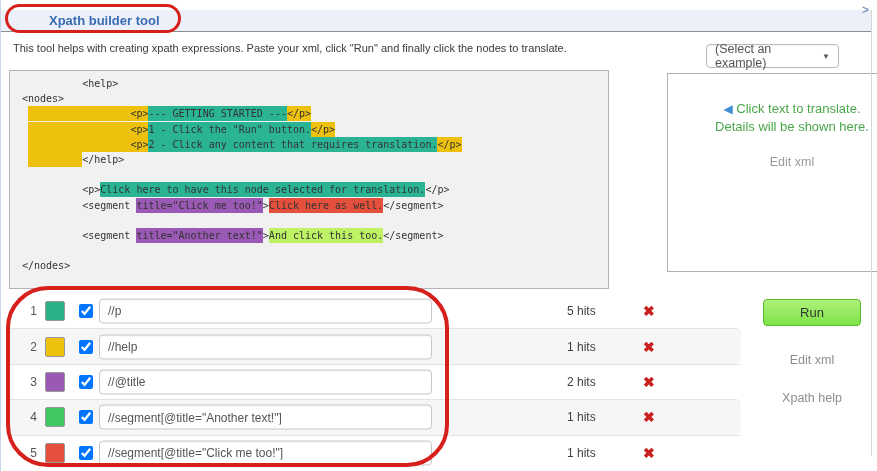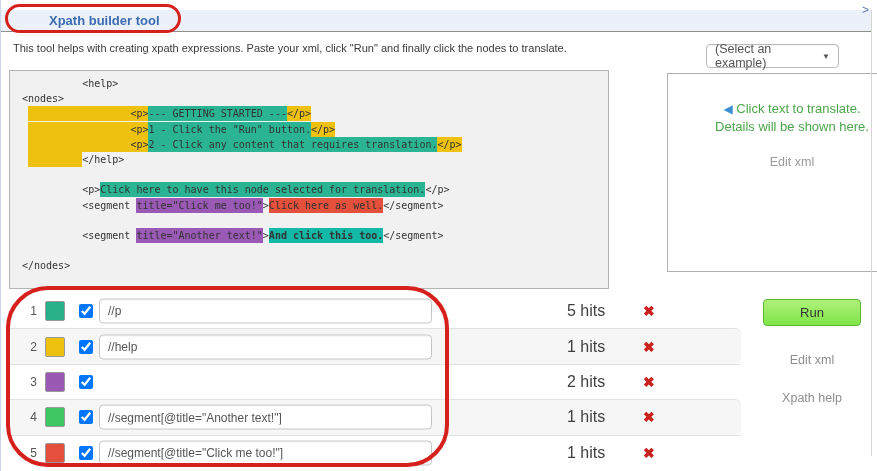--- a/index.html
+++ b/index.html
@@ -37,21 +37,21 @@
   .xml-panel { position: absolute; left: 8px; top: 70px; width: 600px; height: 219px;
                background: #f1f1f1; border: 1px solid #b3b3b3; overflow: hidden;
                padding: 5px 0 0 12px; }
   .code-line { font-family: "DejaVu Sans Mono", monospace; font-size: 10px;
                line-height: 15.2px; color: #333; white-space: pre; }
   .code-line .hl { padding: 2px 0; }
   .hl-yellow { background: #edc10e; }
   .hl-teal   { background: #2bb494; }
   .hl-purple { background: #9b59b6; }
   .hl-red    { background: #e5503c; }
-  .hl-green  { background: #14b8a6; font-weight: bold; }
+  .hl-green  { background: #bef264; }
 
   
   .side-panel { position: absolute; left: 618px; top: 73px; width: 250px; height: 199px;
                 background: #fff; border: 1px solid #b0b0b0; text-align: center;
                 padding-top: 26px; margin-left: 48px; }
   .side-msg { font-size: 13px; color: #4ba64b; line-height: 17px; }
   .translate-arrow { color: #3f8fd2; font-size: 12px; }
   .side-edit-link { margin-top: 20px; font-size: 12.5px; color: #9a9a9a; cursor: pointer;
                     display: inline-block; }
 
@@ -65,21 +65,21 @@
   .color-swatch { position: absolute; left: 36px; top: 50%; transform: translateY(-50%);
                   width: 20px; height: 20px; border: 1px solid #999; border-radius: 2px; }
   .row-checkbox { position: absolute; left: 70px; top: 50%; transform: translateY(-50%);
                   width: 14px; height: 14px; cursor: pointer; }
   .xpath-input { position: absolute; left: 90px; top: 50%; transform: translateY(-50%);
                  width: 333px; height: 25px; border: 1px solid #c6c6c6; border-radius: 4px;
                  background: #fff; font-size: 12px; color: #555; padding: 0 8px;
                  font-family: "Liberation Sans", sans-serif;
                  box-shadow: inset 0 1px 1px rgba(0,0,0,.05); }
   .hits-label { position: absolute; left: 558px; top: 50%; transform: translateY(-50%);
-                font-size: 16px; color: #3f3f3f; }
+                font-size: 12px; color: #3f3f3f; }
   .delete-button { position: absolute; left: 634px; top: 50%; transform: translateY(-50%);
                    color: #c9211e; font-size: 14px; font-weight: bold; cursor: pointer;
                    line-height: 14px; }
 
   
   .run-button { position: absolute; left: 762px; top: 299px; width: 98px; height: 27px;
                 border: 1px solid #5cb832; border-radius: 4px; color: #333;
                 font-size: 13px; cursor: pointer;
                 background: linear-gradient(#aef17a, #7ee348);
                 font-family: "Liberation Sans", sans-serif; }
@@ -151,20 +151,21 @@
         <span class="color-swatch" style="background: rgb(237, 193, 14);"></span>
         <input type="checkbox" class="row-checkbox" checked="" style="">
         <input type="text" class="xpath-input" value="//help" style="">
         <span class="hits-label">1 hits</span>
         <span class="delete-button">✖</span>
       </div>
       <div class="xpath-row">
         <span class="row-number">3</span>
         <span class="color-swatch" style="background: rgb(155, 89, 182);"></span>
         <input type="checkbox" class="row-checkbox" checked="" style="">
+        <input type="text" class="xpath-input" value="//@title" style="">
         <span class="hits-label">2 hits</span>
         <span class="delete-button">✖</span>
       </div>
       <div class="xpath-row">
         <span class="row-number">4</span>
         <span class="color-swatch" style="background: rgb(63, 199, 99);"></span>
         <input type="checkbox" class="row-checkbox" checked="" style="">
         <input type="text" class="xpath-input" value="//segment[@title=&quot;Another text!&quot;]" style="">
         <span class="hits-label">1 hits</span>
         <span class="delete-button">✖</span>

